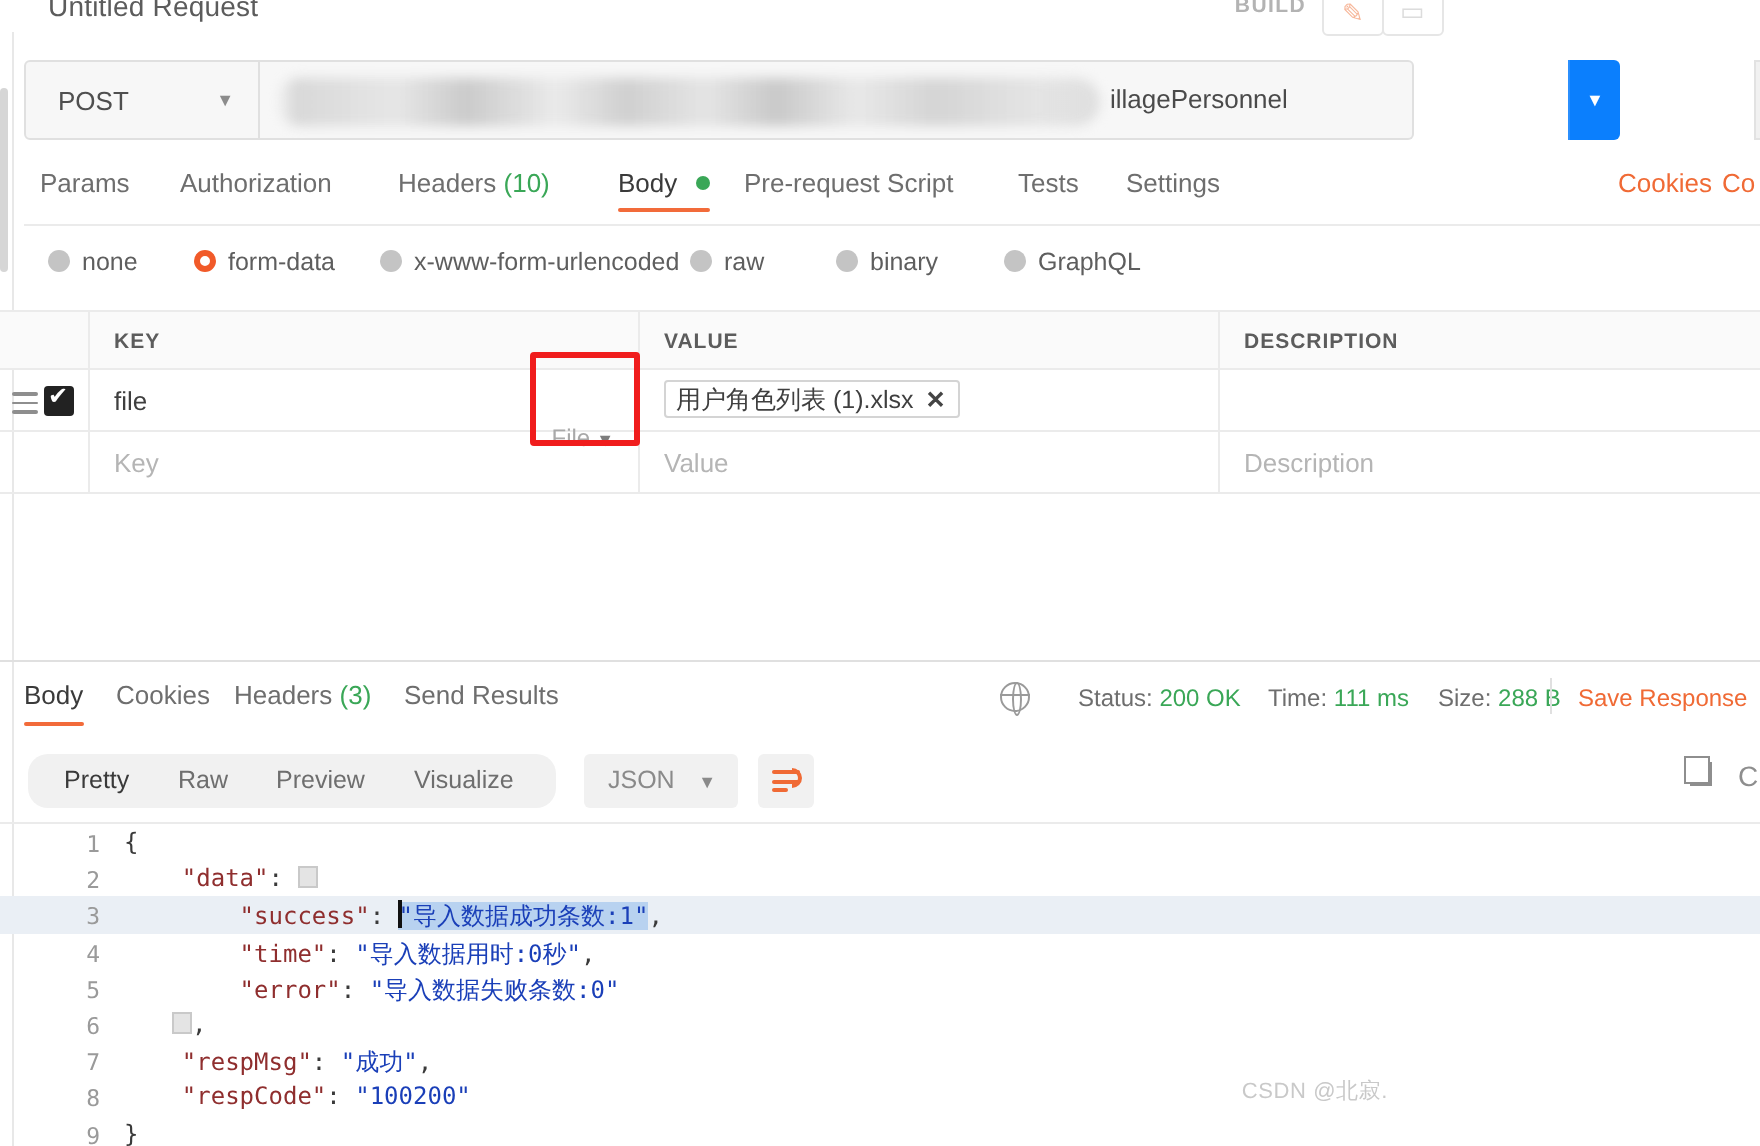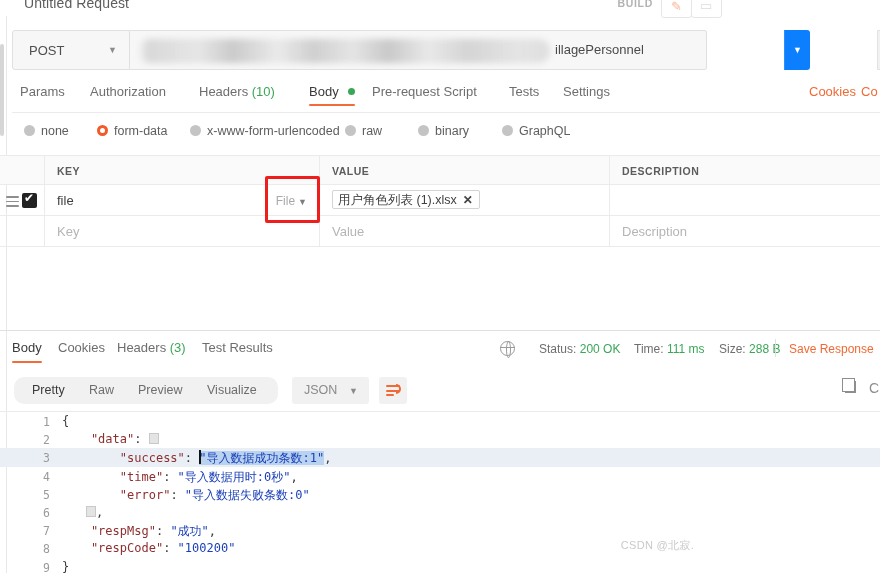--- a/index.html
+++ b/index.html
@@ -137,21 +137,21 @@
   .val { position:absolute; left:12px; top:8px; font-size:13px; color:#3f3f3f; }
   .drag-handle { position:absolute; left:6px; top:11px; width:13px; color:#8e8e8e; font-size:11px; line-height:4px; }
   .drag-handle b { display:block; height:1.6px; background:#8e8e8e; margin-bottom:3px; border-radius:1px; }
   .chkbox {
     position:absolute; left:22px; top:8px; width:15px; height:15px;
     background:#222; border-radius:2px;
   }
   .chkbox:after {
     content:"✔"; position:absolute; left:2px; top:-2px; color:#fff; font-size:12px;
   }
-  .type-sel { position:absolute; right:12px; top:9px; font-size:12px; color:#a9a9a9; white-space:nowrap; }
+  .type-sel { position:absolute; right:12px; top:27px; font-size:12px; color:#a9a9a9; white-space:nowrap; }
   .type-sel i { font-style:normal; font-size:9px; margin-left:3px; color:#7d7d7d; }
   .redbox {
     position:absolute; left:265px; top:176px; width:55px; height:47px;
     border:3px solid #f01d1d; border-radius:2px; pointer-events:none;
   }
   .filechip {
     position:absolute; left:332px; top:190px; height:19px;
     border:1px solid #d4d4d4; border-radius:2px; background:#fff;
     padding: 1px 6px 0 5px; font-size:12.5px; color:#3f3f3f; white-space:nowrap;
   }
@@ -392,21 +392,21 @@
       <span class="uline"></span>
     </div>
     <div class="restab" style="left:46px">
       <span>Cookies</span>
     </div>
     <div class="restab" style="left:105px">
       <span>Headers</span>
       <span class="cnt-green">(3)</span>
     </div>
     <div class="restab" style="left:190px">
-      <span>Test Results</span>
+      <span>Send Results</span>
     </div>
   </div>
 
   <div class="globe-ic"></div>
   <div class="statbit" style="left:527px">
     <span>Status:</span>
     <b>200 OK</b>
   </div>
   <div class="statbit" style="left:622px">
     <span>Time:</span>

